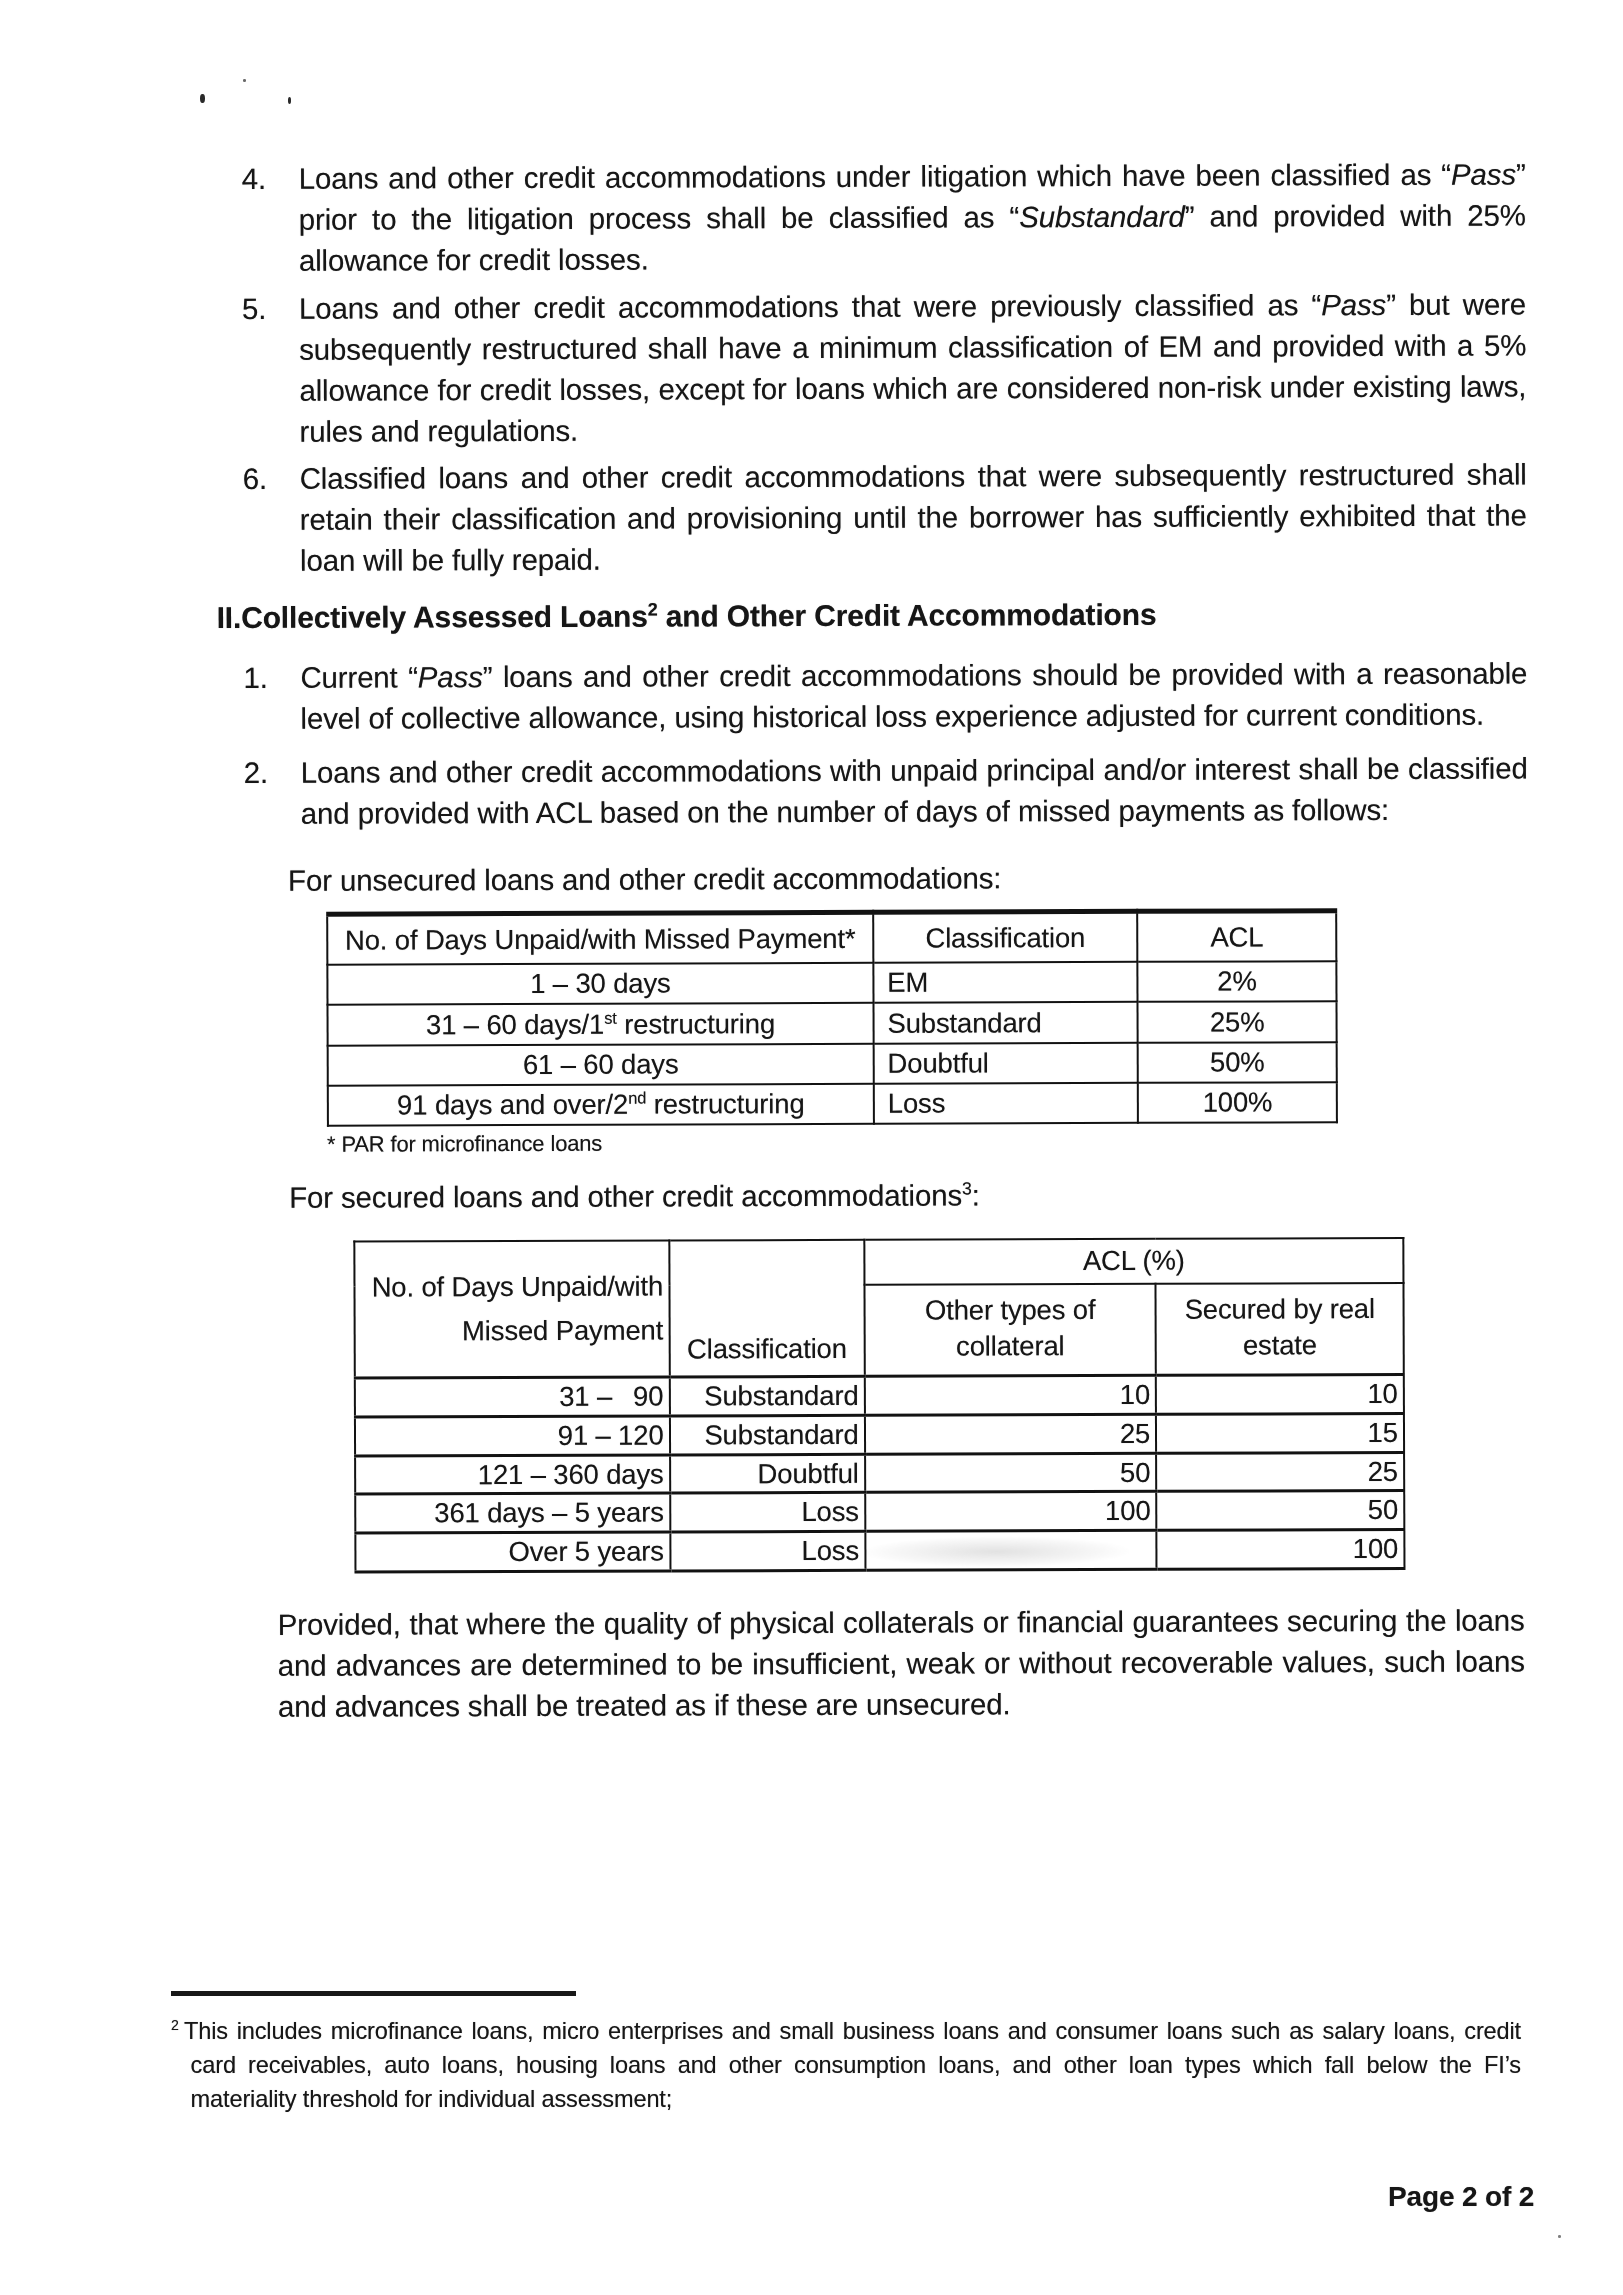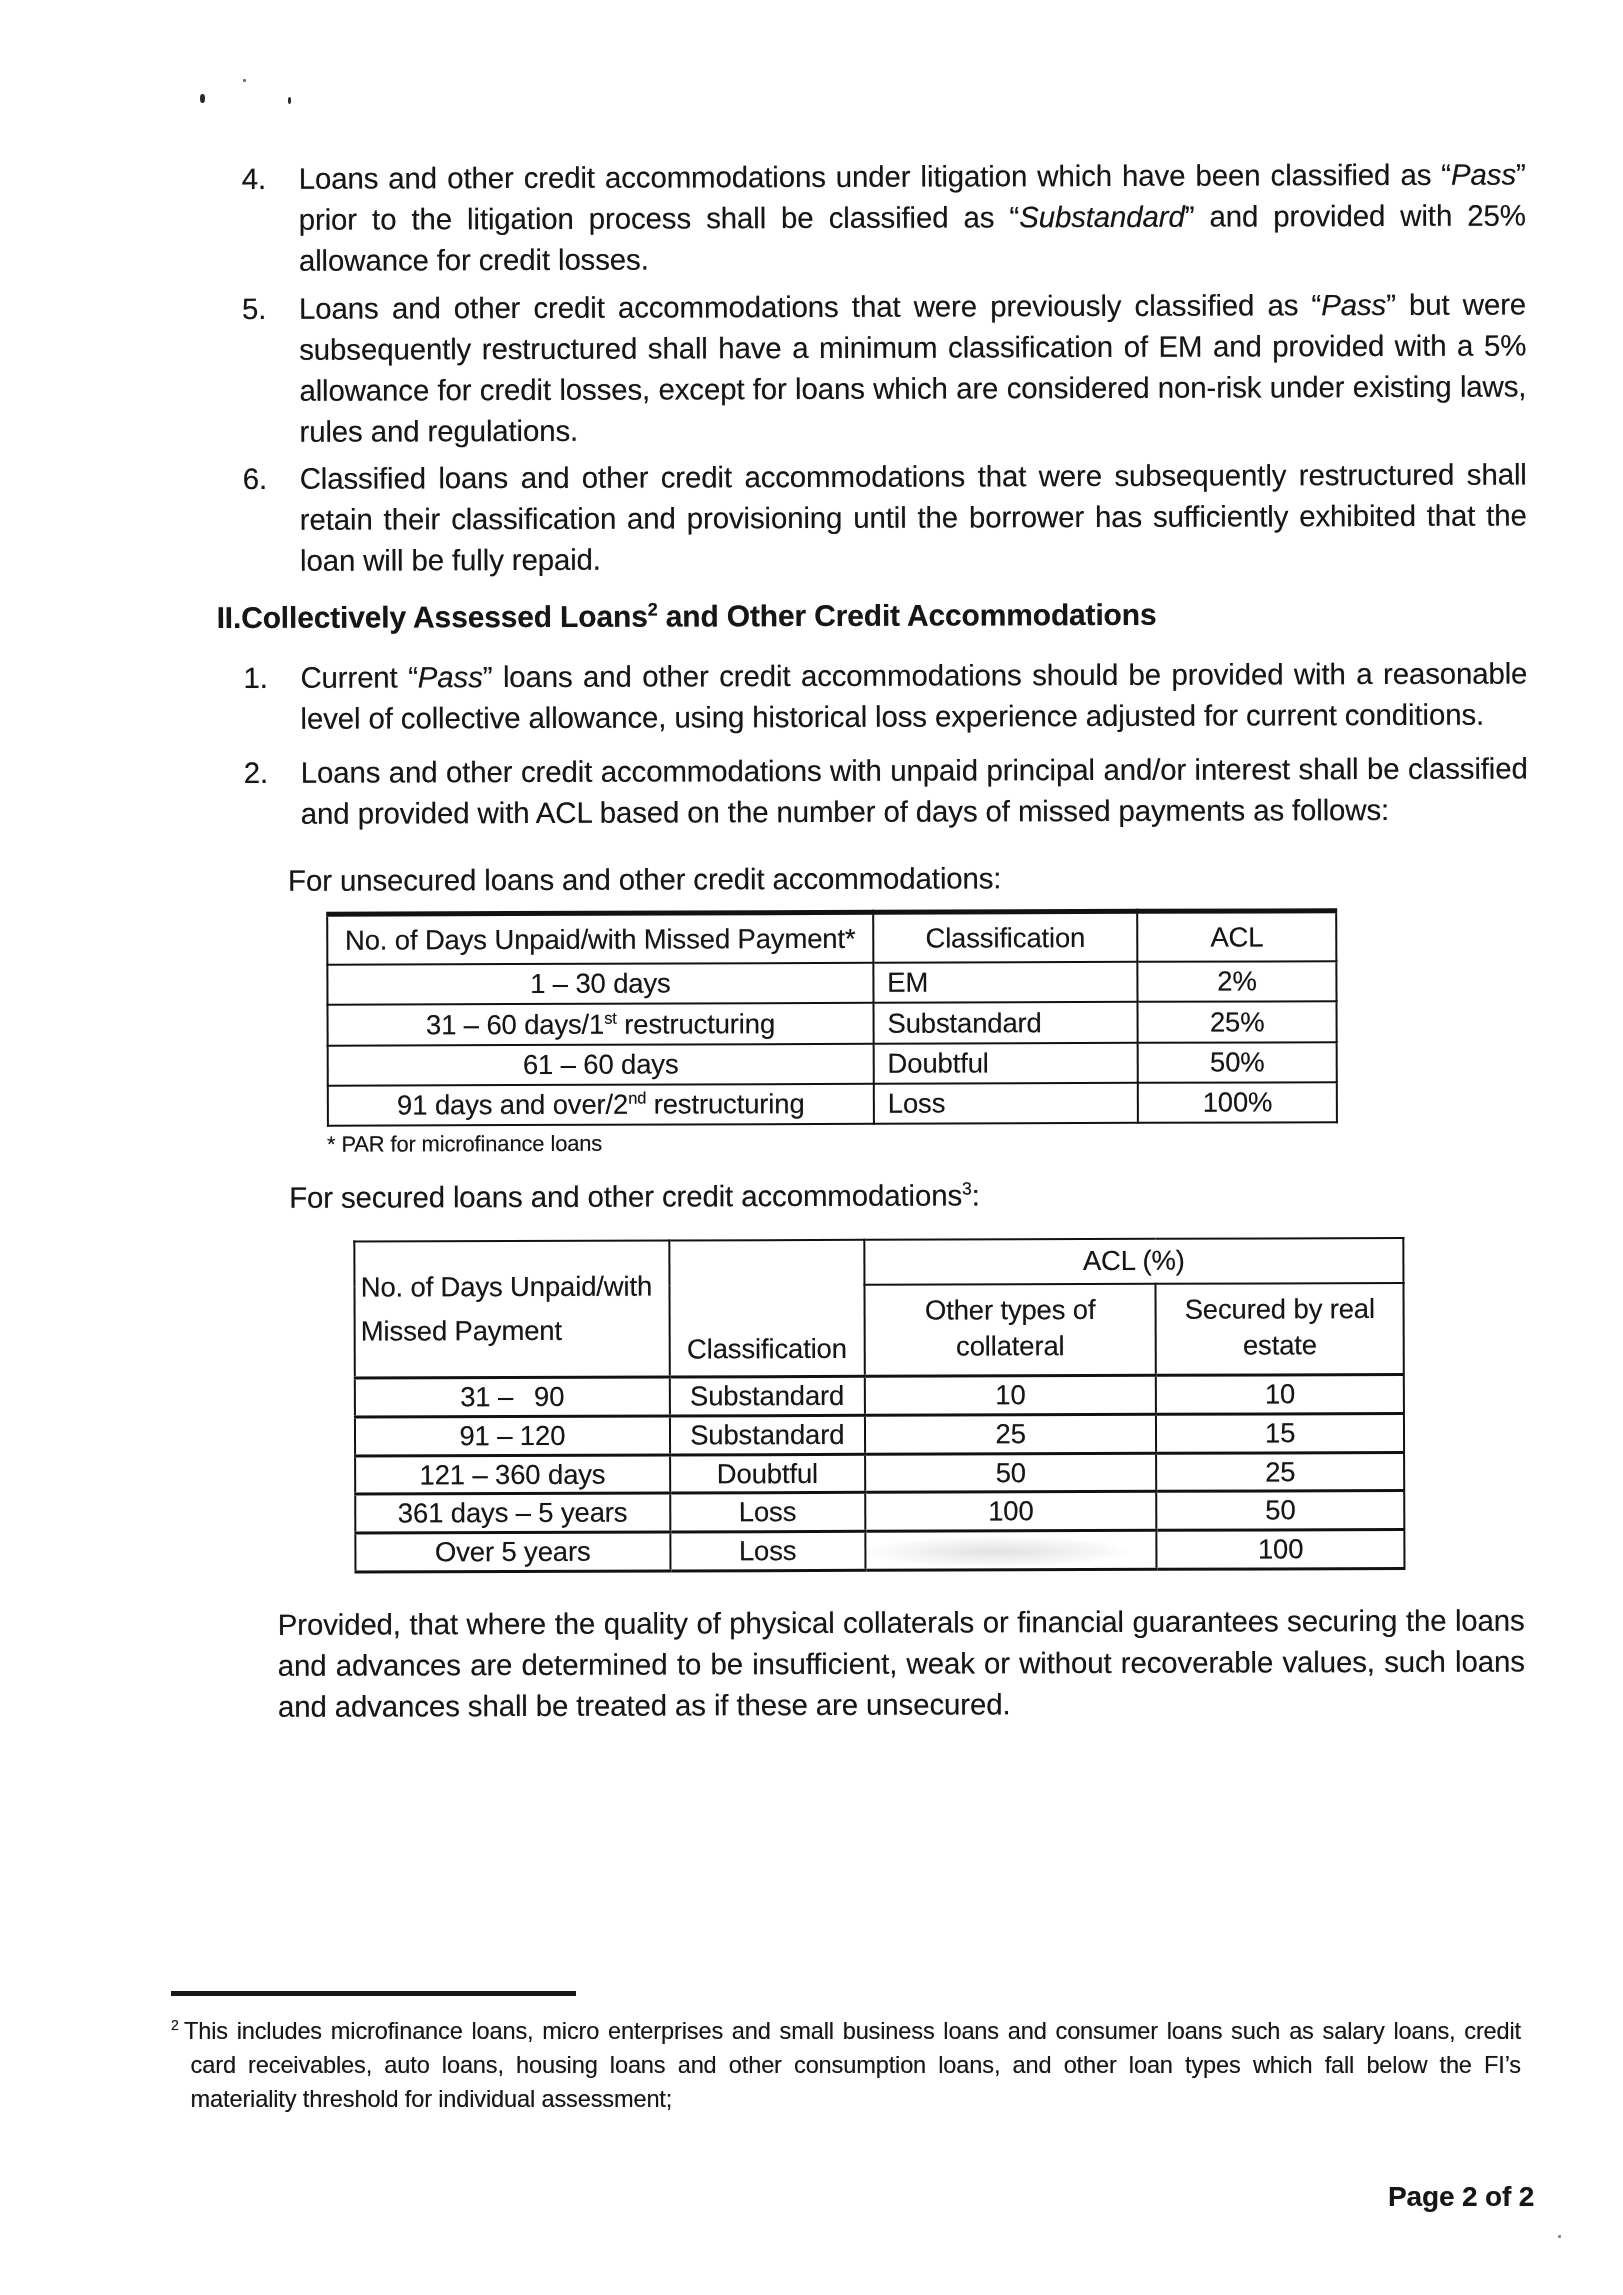--- a/index.html
+++ b/index.html
@@ -64,23 +64,23 @@
   .t2 {
     margin-left: 349px; width: 1051px;
     border-collapse: collapse; table-layout: fixed;
     font-size: 27.5px;
     border: 2.6px solid #121212;
   }
   .t2 th, .t2 td { border: 2px solid #121212; }
   .t2 th { font-weight: normal; }
   .t2 .h-acl { padding: 5.2px; text-align: center; border-bottom-width: 2.6px; }
   .t2 .h-sub { padding: 7.9px 6.5px 10.5px; text-align: center; line-height: 1.3; vertical-align: middle; }
-  .t2 .h-col1 { vertical-align: middle; text-align: left; line-height: 1.6; padding: 3.9px 5.2px; }
+  .t2 .h-col1 { vertical-align: middle; text-align: right; line-height: 1.6; padding: 3.9px 5.2px; }
   .t2 .h-col2 { vertical-align: bottom; text-align: center; padding: 0 5.2px 10.5px; }
-  .t2 td { border-top-width: 3.3px; border-bottom-width: 3.3px; padding: 2px 5.2px; text-align: center; line-height: 1.15; }
+  .t2 td { border-top-width: 3.3px; border-bottom-width: 3.3px; padding: 2px 5.2px; text-align: right; line-height: 1.15; }
   .t2 td.smudge {
     background: radial-gradient(ellipse 60% 55% at 45% 55%,
       rgba(150,150,150,.28), rgba(180,180,180,.10) 60%, rgba(255,255,255,0) 78%);
   }
 
   .proviso { margin-left: 272px; width: 1247px; font-size: 29.5px; line-height: 41px; text-align: justify; margin-top: 30px; }
 
   sup { font-size: 60%; line-height: 0; vertical-align: baseline; position: relative; top: -0.6em; }
 
   

